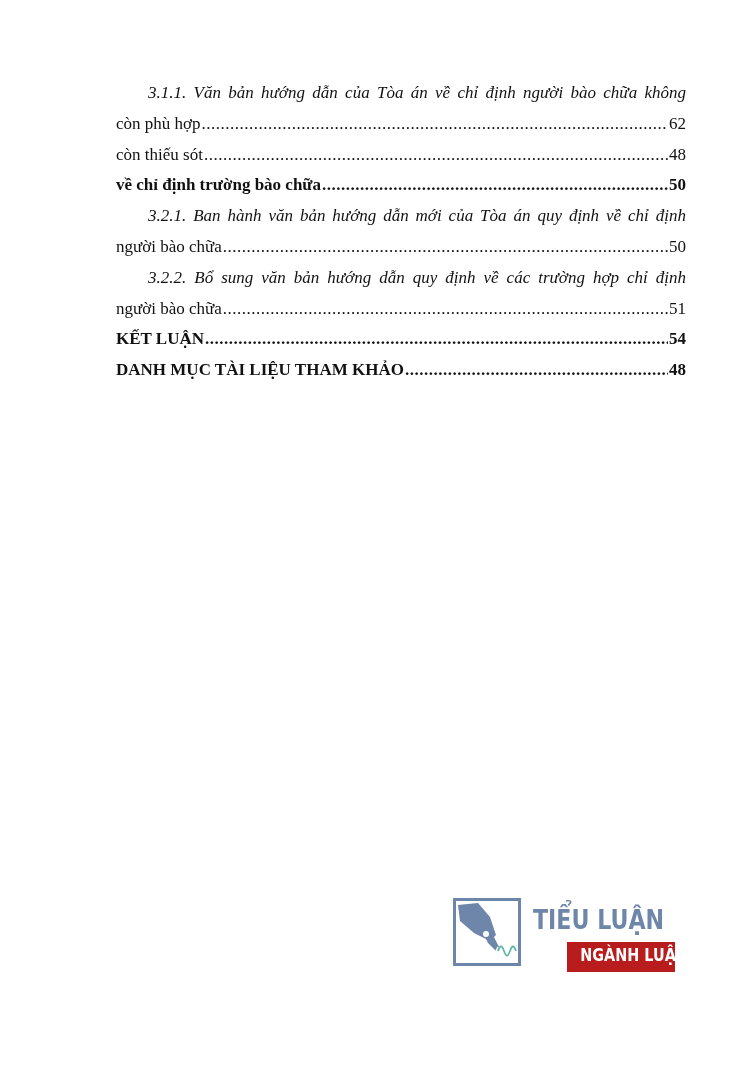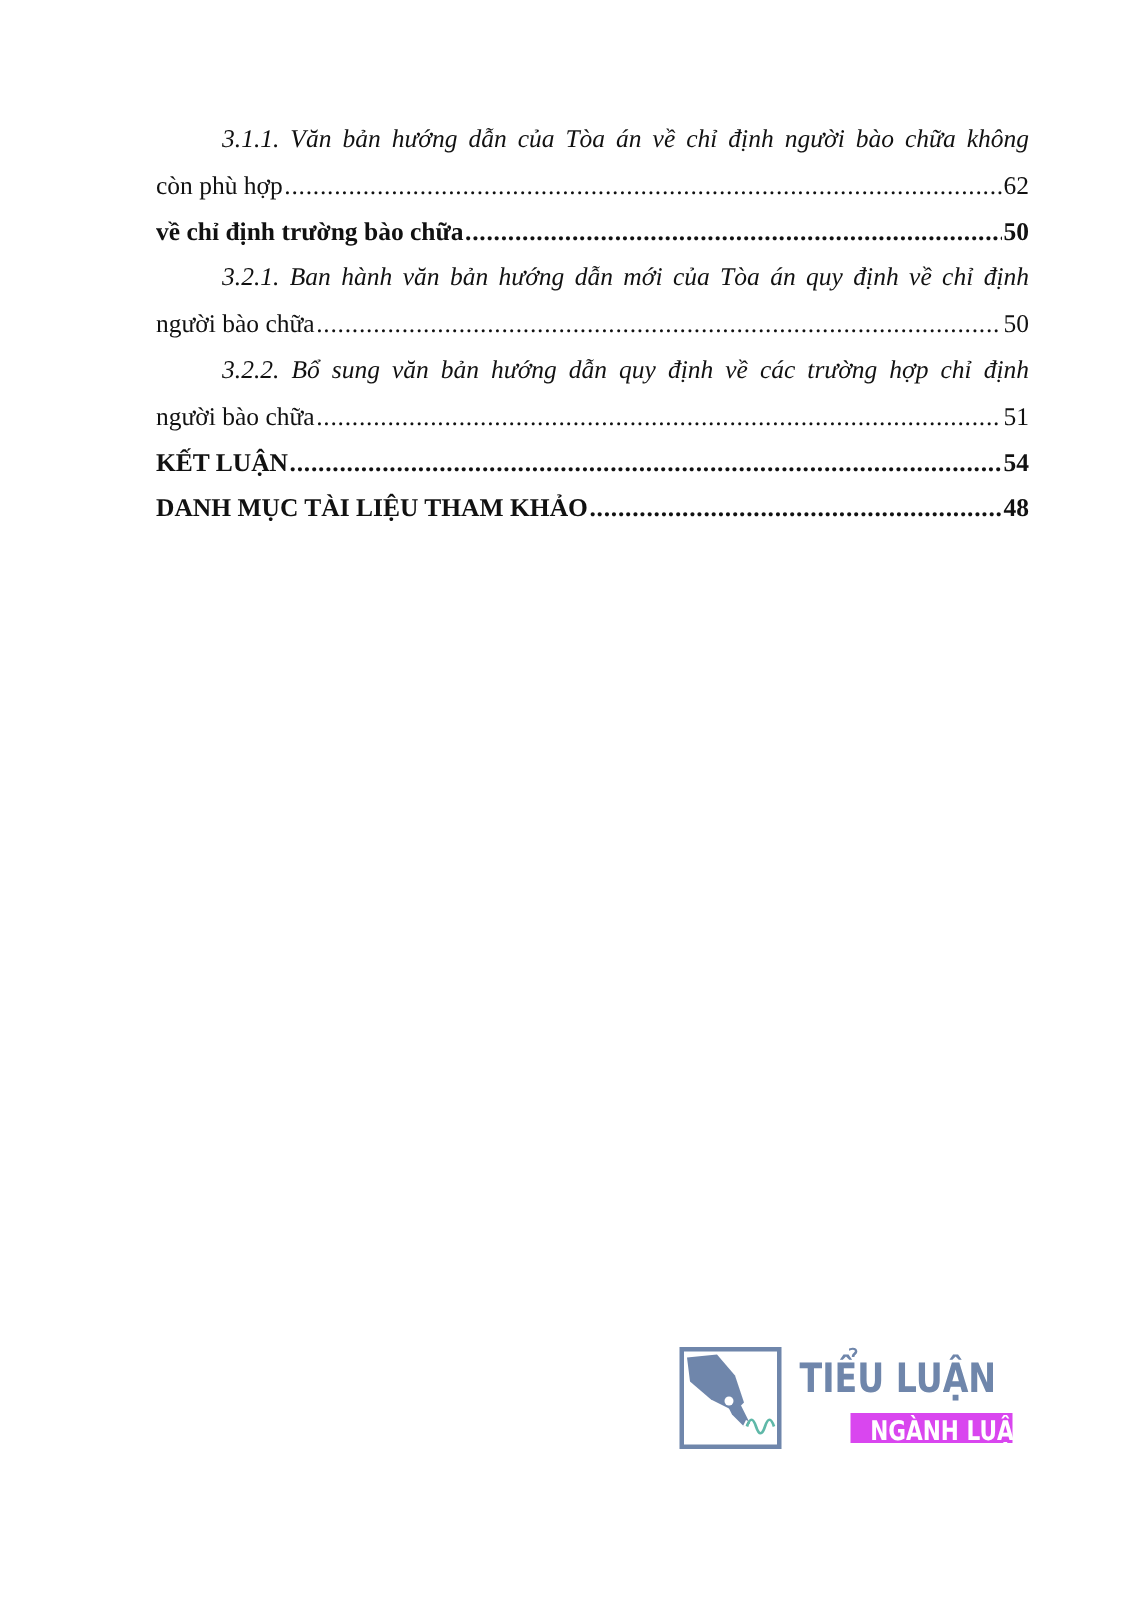--- a/index.html
+++ b/index.html
@@ -2,49 +2,54 @@
 <html><head>
 <meta charset="utf-8">
 <style>
   html, body { margin:0; padding:0; background:#ffffff; }
   body { width:750px; height:1066px; position:relative; overflow:hidden;
          font-family:"Liberation Serif", "DejaVu Serif", serif; color:#111; }
   .toc { position:absolute; left:104px; top:78px; width:582px; }
   .entry { font-size:17px; line-height:30.8px; }
   .entry.bold { font-weight:bold; }
   .first { text-indent:44px; text-align:justify; text-align-last:justify; white-space:nowrap; overflow:hidden;font-style:italic; }
-  .lead { display:flex; align-items:baseline; white-space:nowrap; }
+  .lead { display:flex; align-items:baseline; white-space:nowrap;margin-left:12px; }
   .lead .txt { flex:0 0 auto; }
   .lead .dots { flex:1 1 auto; overflow:hidden; white-space:nowrap; margin:0 1px; }
   .lead .dots::after { content:"....................................................................................................................................................................................................................................................................................."; letter-spacing:0.5px; }
   .lead .pg { flex:0 0 auto; }
   .logo { position:absolute; left:453px; top:898px; width:235px; height:72px; }
   .logo-box { position:absolute; left:0; top:0; width:68px; height:68px; border:3px solid #6f86ab; box-sizing:border-box; }
   .logo-title { position:absolute; left:80px; top:6px; font-family:"DejaVu Sans", sans-serif; font-weight:bold;
                 font-size:27px; color:#6f86ab; letter-spacing:0px; transform:scaleX(0.82); transform-origin:left; white-space:nowrap; }
-  .logo-sub { position:absolute; left:114px; top:44px; height:20px; width:108px; background:#d946ef;
+  .logo-sub { position:absolute; left:114px; top:44px; height:30px; width:108px; background:#b91c1c;
               color:#fff; font-family:"DejaVu Sans", sans-serif; font-weight:bold; font-size:18px; line-height:26px;
               text-align:center; white-space:nowrap; }
   .logo-sub span { display:inline-block; transform:scaleX(0.8); }
 </style>
 </head>
 <body>
 
 <div class="toc">
 
   <div class="entry">
     <div class="first">3.1.1. Văn bản hướng dẫn của Tòa án về chỉ định người bào chữa không</div>
     <div class="lead">
       <span class="txt">còn phù hợp</span>
       <span class="dots"></span>
       <span class="pg">62</span>
     </div>
   </div>
 
   <div class="entry">
+    <div class="lead">
+      <span class="txt">còn thiếu sót</span>
+      <span class="dots"></span>
+      <span class="pg">48</span>
+    </div>
   </div>
 
   <div class="entry bold">
     <div class="lead">
       <span class="txt">về chỉ định trường bào chữa</span>
       <span class="dots"></span>
       <span class="pg">50</span>
     </div>
   </div>
 

